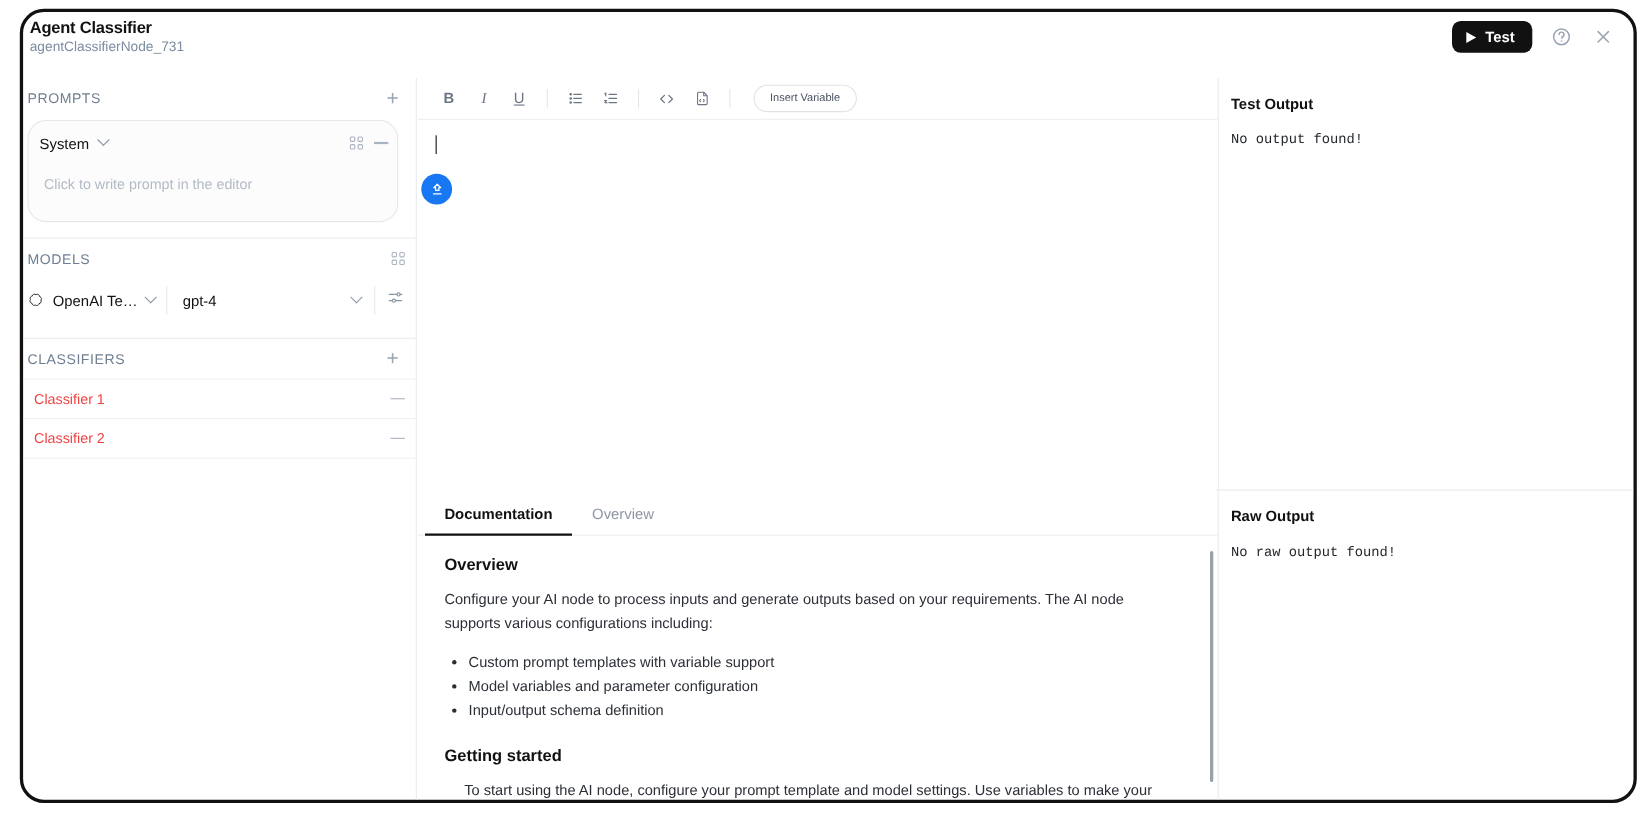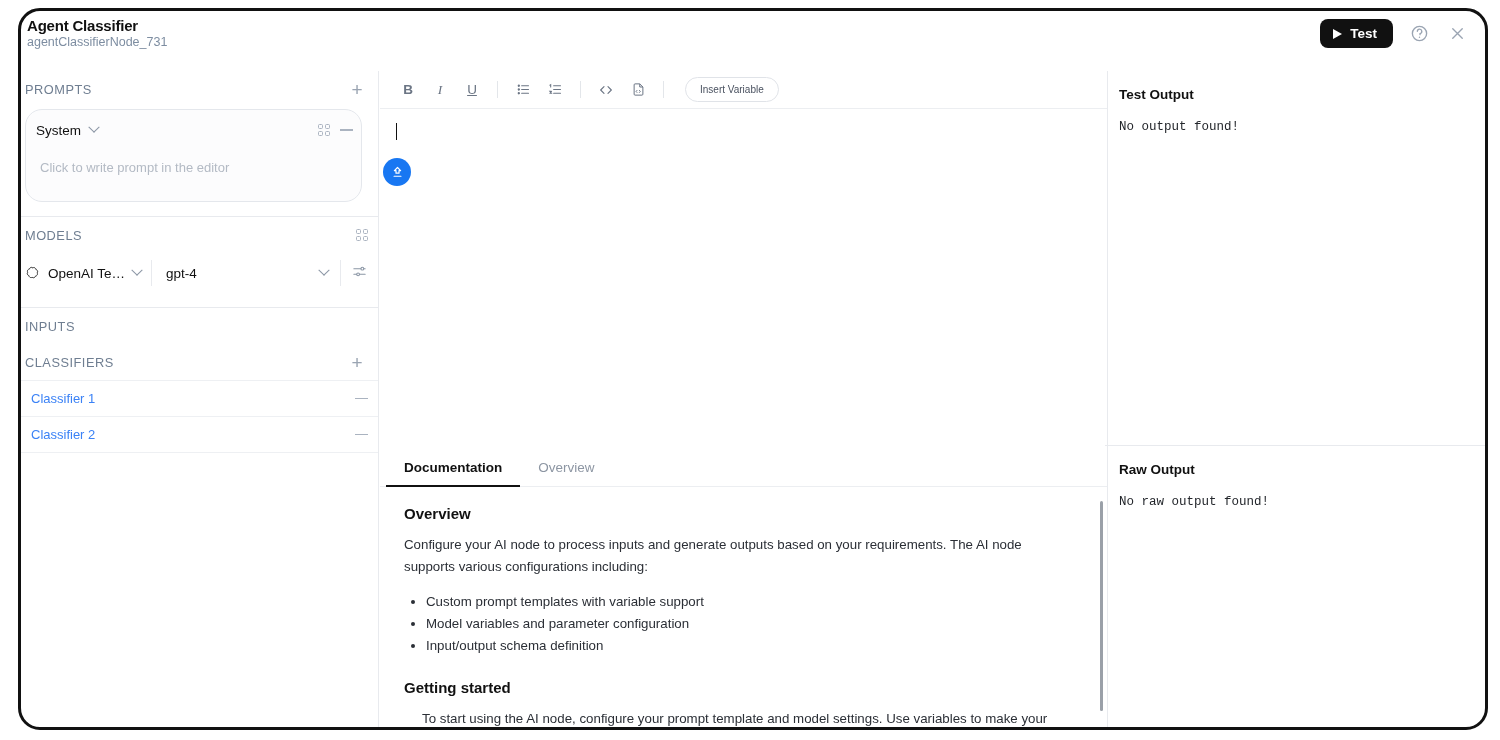--- a/index.html
+++ b/index.html
@@ -106,21 +106,21 @@
   .provider { display: flex; align-items: center; gap: 8px; padding-right: 10px;
               font-size: 13.5px; color: #111; cursor: pointer; }
   .vsep { width: 1px; height: 26px; background: #e8eaee; }
   .model-name { flex: 1; display: flex; align-items: center;
                 padding-left: 14px; font-size: 13.5px; color: #111; cursor: pointer; }
   .sliders { cursor: pointer; padding-left: 10px; }
   .list-row {
     display: flex; align-items: center; justify-content: space-between;
     height: 36px; padding: 0 10px 0 10px;
     border-top: 1px solid #eef0f3;
-    font-size: 13px; color: #3b82f6;
+    font-size: 13px; color: #ef4444;
   }
   
   .toolbar {
     display: flex; align-items: center; gap: 4px;
     height: 38px; padding: 0 14px;
     border-bottom: 1px solid #eceef1;
   }
   .tb {
     width: 28px; height: 26px; border: none; background: none; cursor: pointer;
     display: flex; align-items: center; justify-content: center;
@@ -248,23 +248,20 @@
         <svg width="17" height="17" viewBox="0 0 24 24" fill="none" stroke="#8b96a5" stroke-width="1.5" stroke-linecap="round">
           <path d="M4 8h10M18 8h2M4 16h4M12 16h8"></path>
           <circle cx="16" cy="8" r="2"></circle>
             <circle cx="10" cy="16" r="2"></circle>
         </svg>
       </span>
     </div>
 
     <div class="divider"></div>
 
-    <div class="sec-head">
-      <span class="sec-title">INPUTS</span>
-    </div>
 
     <div class="sec-head">
       <span class="sec-title">CLASSIFIERS</span>
       <button class="plus">+</button>
     </div>
 
     <div class="list-row">
       <span>Classifier 1</span>
       <span class="dash"></span>
     </div>

